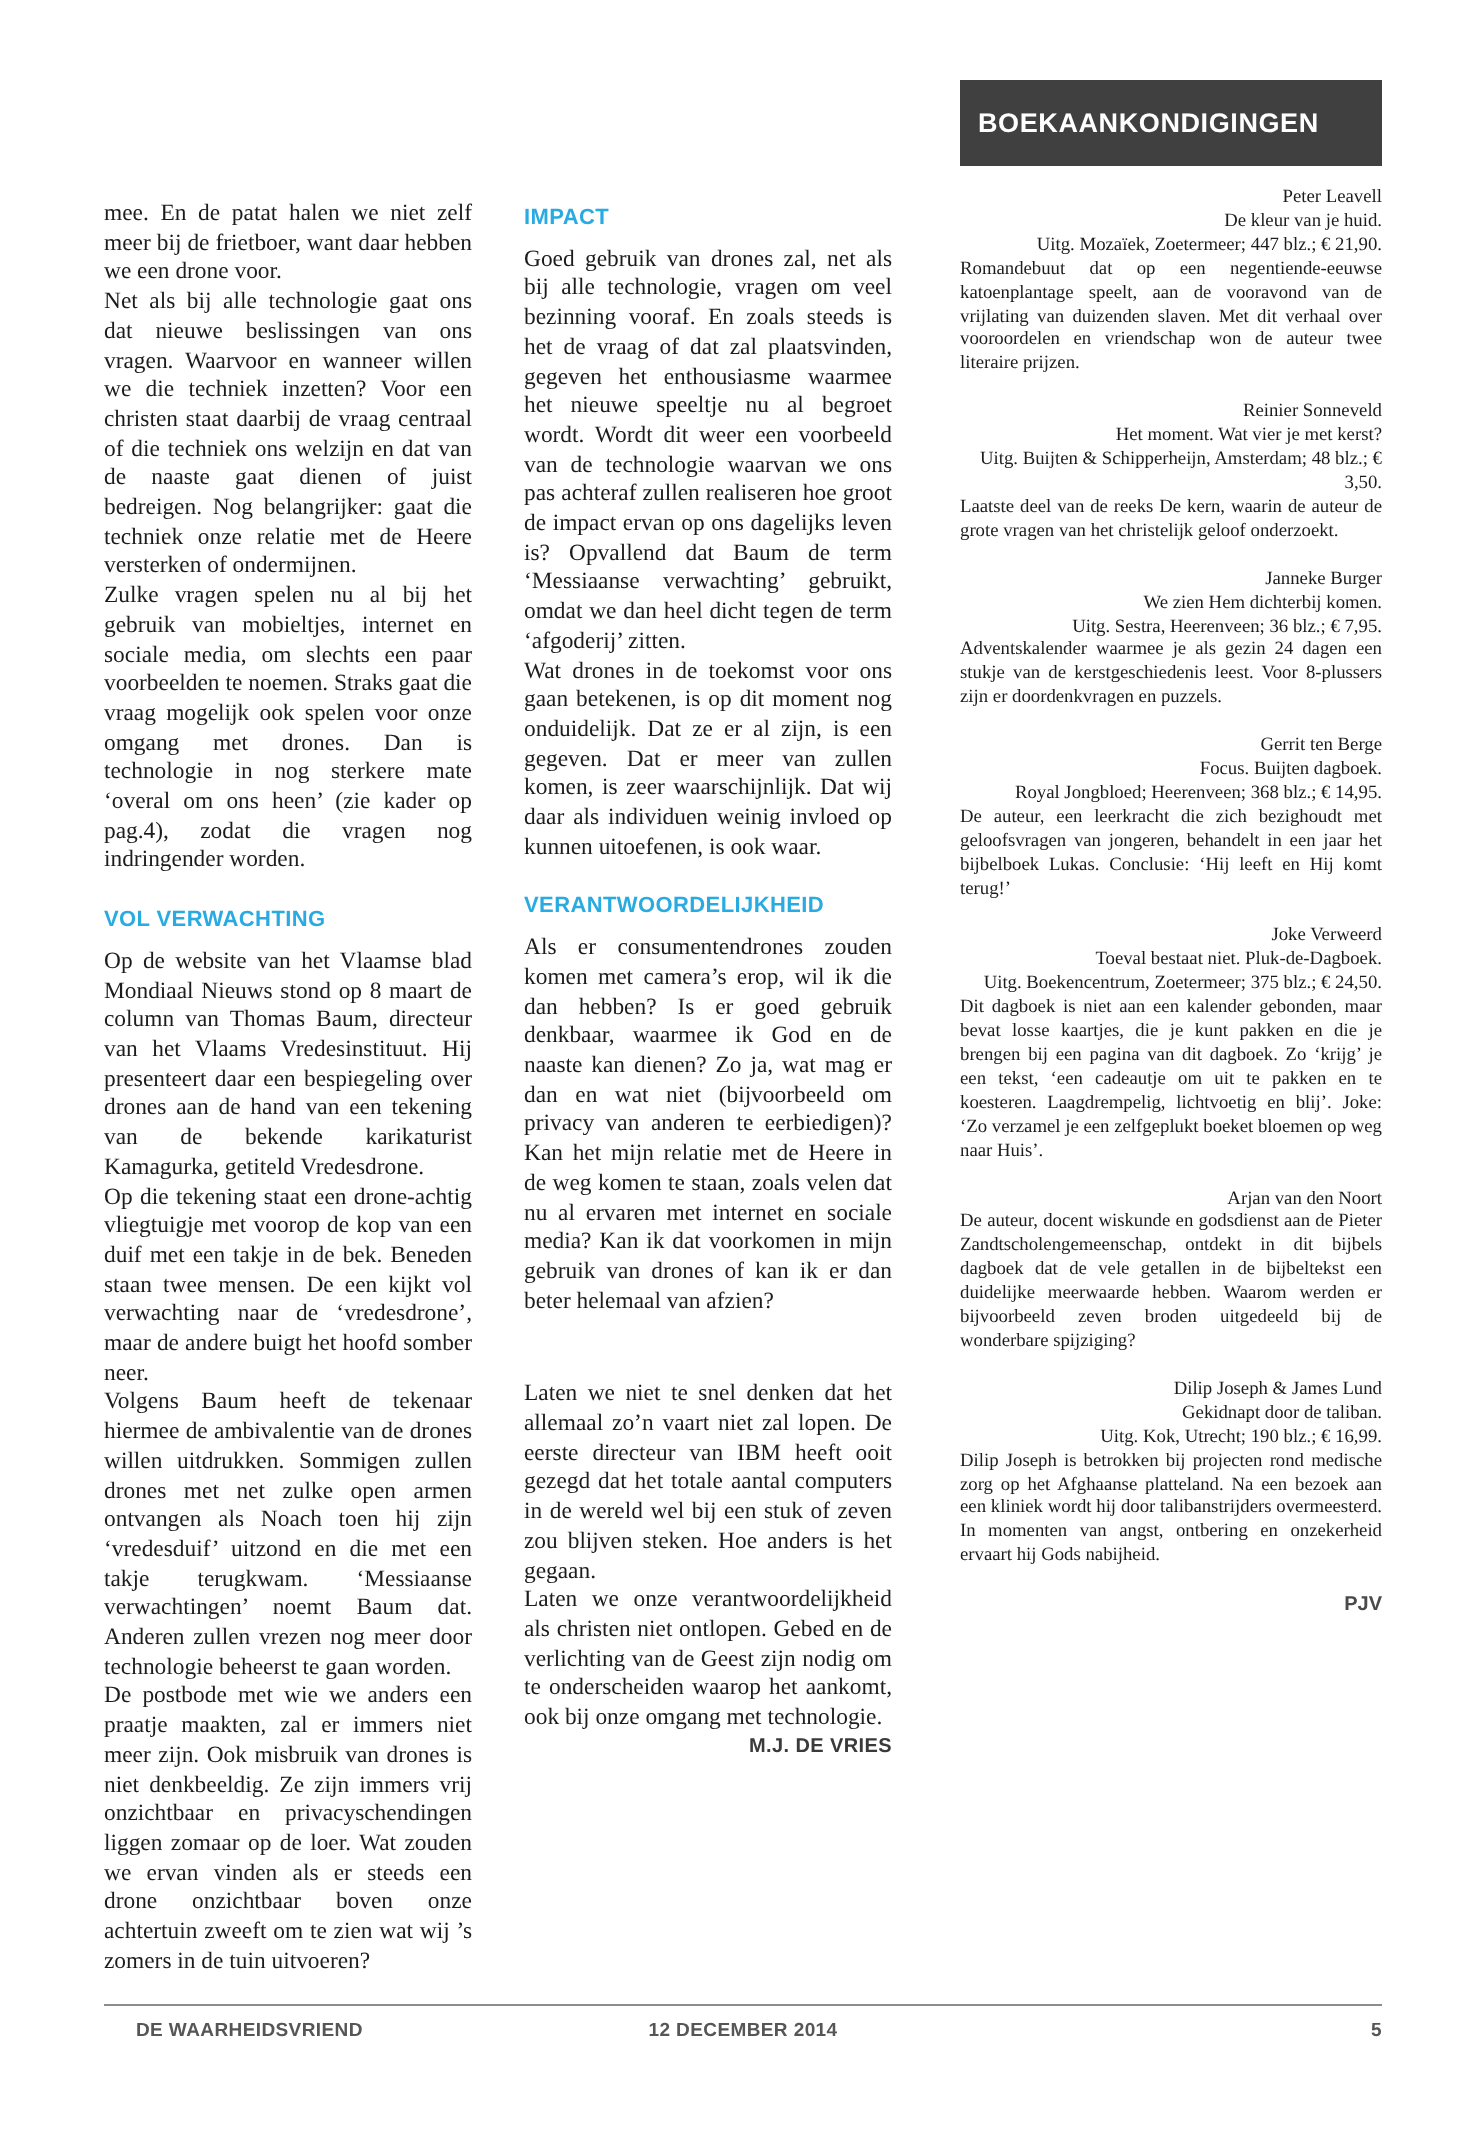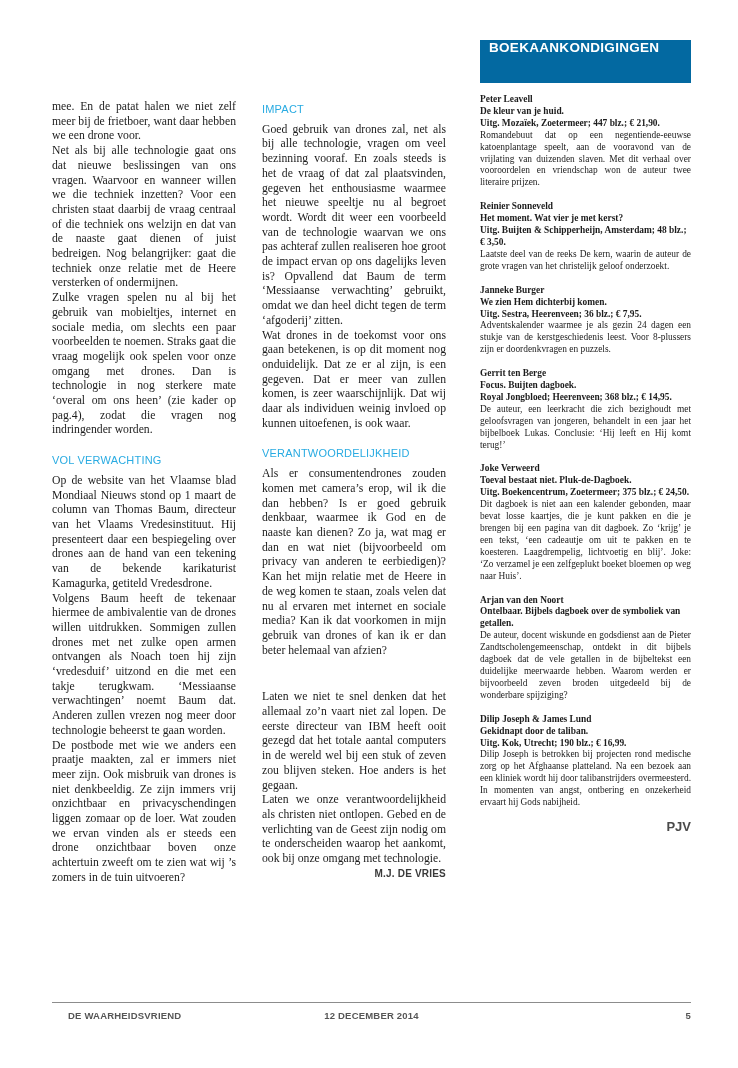--- a/index.html
+++ b/index.html
@@ -9,45 +9,45 @@
     font-family:"Liberation Serif", serif; color:#1c1c1c; overflow:hidden;
   }
   .col {
     position:absolute; top:100px; width:184px;
     font-size:11.7px; line-height:14.7px; text-align:justify;
   }
   .col p { margin:0; }
   .col1 { left:52px; }
   .col2 { left:262px; }
   .subhead {
-    font-family:"Liberation Sans", sans-serif; font-weight:normal;
+    font-family:"Liberation Sans", sans-serif; font-weight:bold;
     color:#29abe2; font-size:11px; letter-spacing:.2px;
     margin:15px 0 6px 0; text-align:left;
   }
   .subhead.first { margin-top:2px; }
   p.spaced { margin-top:32px; }
   .byline {
     font-family:"Liberation Sans", sans-serif; font-weight:bold;
     font-size:10px; color:#3a3a3a; text-align:right; margin-top:8px;
     letter-spacing:.2px;
   }
   .sidebar { position:absolute; left:480px; top:40px; width:211px; }
   .sidebar-header {
-    background:#0369a1; color:#ffffff; height:43px;
+    background:#404040; color:#ffffff; height:43px;
     font-family:"Liberation Sans", sans-serif; font-weight:bold;
     font-size:13.5px; letter-spacing:.3px;
-    display:flex; padding-left:9px;
+    display:flex; align-items:center; padding-left:9px;
   }
   .books { margin-top:11px; font-size:9.4px; line-height:11.9px; text-align:justify; }
   .book { margin-bottom:12px; }
   .book p { margin:0; }
-  .book-author, .book-title, .book-publisher { font-weight:bold; text-align:left; }
+  .book-author, .book-title, .book-publisher { font-weight:normal; text-align:right; }
   .sidebar-byline {
     font-family:"Liberation Sans", sans-serif; font-weight:bold;
-    font-size:13px; color:#4a4a4a; text-align:right; margin-top:2px;
+    font-size:10px; color:#4a4a4a; text-align:right; margin-top:2px;
   }
   .footer-rule {
     position:absolute; left:52px; width:639px; top:1002px;
     border-top:1px solid #8c8c8c;
   }
   .footer {
     position:absolute; left:52px; width:639px; top:1010px;
     font-family:"Liberation Sans", sans-serif; font-size:9.5px;
     color:#565656; font-weight:bold; letter-spacing:.2px;
   }
@@ -58,21 +58,22 @@
 </head>
 <body>
 
 <div class="page">
 
   <div class="col col1">
     <p>mee. En de patat halen we niet zelf meer bij de frietboer, want daar hebben we een drone voor.</p>
     <p>Net als bij alle technologie gaat ons dat nieuwe beslissingen van ons vragen. Waarvoor en wanneer willen we die techniek inzetten? Voor een christen staat daarbij de vraag centraal of die techniek ons welzijn en dat van de naaste gaat dienen of juist bedreigen. Nog belangrijker: gaat die techniek onze relatie met de Heere versterken of ondermijnen.</p>
     <p>Zulke vragen spelen nu al bij het gebruik van mobieltjes, internet en sociale media, om slechts een paar voorbeelden te noemen. Straks gaat die vraag mogelijk ook spelen voor onze omgang met drones. Dan is technologie in nog sterkere mate ‘overal om ons heen’ (zie kader op pag.4), zodat die vragen nog indringender worden.</p>
     <h3 class="subhead">VOL VERWACHTING</h3>
-    <p>Op de website van het Vlaamse blad Mondiaal Nieuws stond op 1 maart de column van Thomas Baum, directeur van het Vlaams Vredesinstituut. Hij presenteert daar een bespiegeling over drones aan de hand van een tekening van de bekende karikaturist Kamagurka, getiteld Vredesdrone.</p>
+    <p>Op de website van het Vlaamse blad Mondiaal Nieuws stond op 8 maart de column van Thomas Baum, directeur van het Vlaams Vredesinstituut. Hij presenteert daar een bespiegeling over drones aan de hand van een tekening van de bekende karikaturist Kamagurka, getiteld Vredesdrone.</p>
+    <p>Op die tekening staat een drone-achtig vliegtuigje met voorop de kop van een duif met een takje in de bek. Beneden staan twee mensen. De een kijkt vol verwachting naar de ‘vredesdrone’, maar de andere buigt het hoofd somber neer.</p>
     <p>Volgens Baum heeft de tekenaar hiermee de ambivalentie van de drones willen uitdrukken. Sommigen zullen drones met net zulke open armen ontvangen als Noach toen hij zijn ‘vredesduif’ uitzond en die met een takje terugkwam. ‘Messiaanse verwachtingen’ noemt Baum dat. Anderen zullen vrezen nog meer door technologie beheerst te gaan worden.</p>
     <p>De postbode met wie we anders een praatje maakten, zal er immers niet meer zijn. Ook misbruik van drones is niet denkbeeldig. Ze zijn immers vrij onzichtbaar en privacyschendingen liggen zomaar op de loer. Wat zouden we ervan vinden als er steeds een drone onzichtbaar boven onze achtertuin zweeft om te zien wat wij ’s zomers in de tuin uitvoeren?</p>
   </div>
 
   <div class="col col2">
     <h3 class="subhead first">IMPACT</h3>
     <p>Goed gebruik van drones zal, net als bij alle technologie, vragen om veel bezinning vooraf. En zoals steeds is het de vraag of dat zal plaatsvinden, gegeven het enthousiasme waarmee het nieuwe speeltje nu al begroet wordt. Wordt dit weer een voorbeeld van de technologie waarvan we ons pas achteraf zullen realiseren hoe groot de impact ervan op ons dagelijks leven is? Opvallend dat Baum de term ‘Messiaanse verwachting’ gebruikt, omdat we dan heel dicht tegen de term ‘afgoderij’ zitten.</p>
     <p>Wat drones in de toekomst voor ons gaan betekenen, is op dit moment nog onduidelijk. Dat ze er al zijn, is een gegeven. Dat er meer van zullen komen, is zeer waarschijnlijk. Dat wij daar als individuen weinig invloed op kunnen uitoefenen, is ook waar.</p>
     <h3 class="subhead">VERANTWOORDELIJKHEID</h3>
     <p>Als er consumentendrones zouden komen met camera’s erop, wil ik die dan hebben? Is er goed gebruik denkbaar, waarmee ik God en de naaste kan dienen? Zo ja, wat mag er dan en wat niet (bijvoorbeeld om privacy van anderen te eerbiedigen)? Kan het mijn relatie met de Heere in de weg komen te staan, zoals velen dat nu al ervaren met internet en sociale media? Kan ik dat voorkomen in mijn gebruik van drones of kan ik er dan beter helemaal van afzien?</p>
@@ -117,21 +118,20 @@
 
       <div class="book">
         <p class="book-author">Joke Verweerd</p>
         <p class="book-title">Toeval bestaat niet. Pluk-de-Dagboek.</p>
         <p class="book-publisher">Uitg. Boekencentrum, Zoetermeer; 375 blz.; € 24,50.</p>
         <p class="book-desc">Dit dagboek is niet aan een kalender gebonden, maar bevat losse kaartjes, die je kunt pakken en die je brengen bij een pagina van dit dagboek. Zo ‘krijg’ je een tekst, ‘een cadeautje om uit te pakken en te koesteren. Laagdrempelig, lichtvoetig en blij’. Joke: ‘Zo verzamel je een zelfgeplukt boeket bloemen op weg naar Huis’.</p>
       </div>
 
       <div class="book">
         <p class="book-author">Arjan van den Noort</p>
-        <p class="book-title">Ontelbaar. Bijbels dagboek over de symboliek van getallen.</p>
         <p class="book-desc">De auteur, docent wiskunde en godsdienst aan de Pieter Zandtscholengemeenschap, ontdekt in dit bijbels dagboek dat de vele getallen in de bijbeltekst een duidelijke meerwaarde hebben. Waarom werden er bijvoorbeeld zeven broden uitgedeeld bij de wonderbare spijziging?</p>
       </div>
 
       <div class="book">
         <p class="book-author">Dilip Joseph &amp; James Lund</p>
         <p class="book-title">Gekidnapt door de taliban.</p>
         <p class="book-publisher">Uitg. Kok, Utrecht; 190 blz.; € 16,99.</p>
         <p class="book-desc">Dilip Joseph is betrokken bij projecten rond medische zorg op het Afghaanse platteland. Na een bezoek aan een kliniek wordt hij door talibanstrijders overmeesterd. In momenten van angst, ontbering en onzekerheid ervaart hij Gods nabijheid.</p>
       </div>
 

